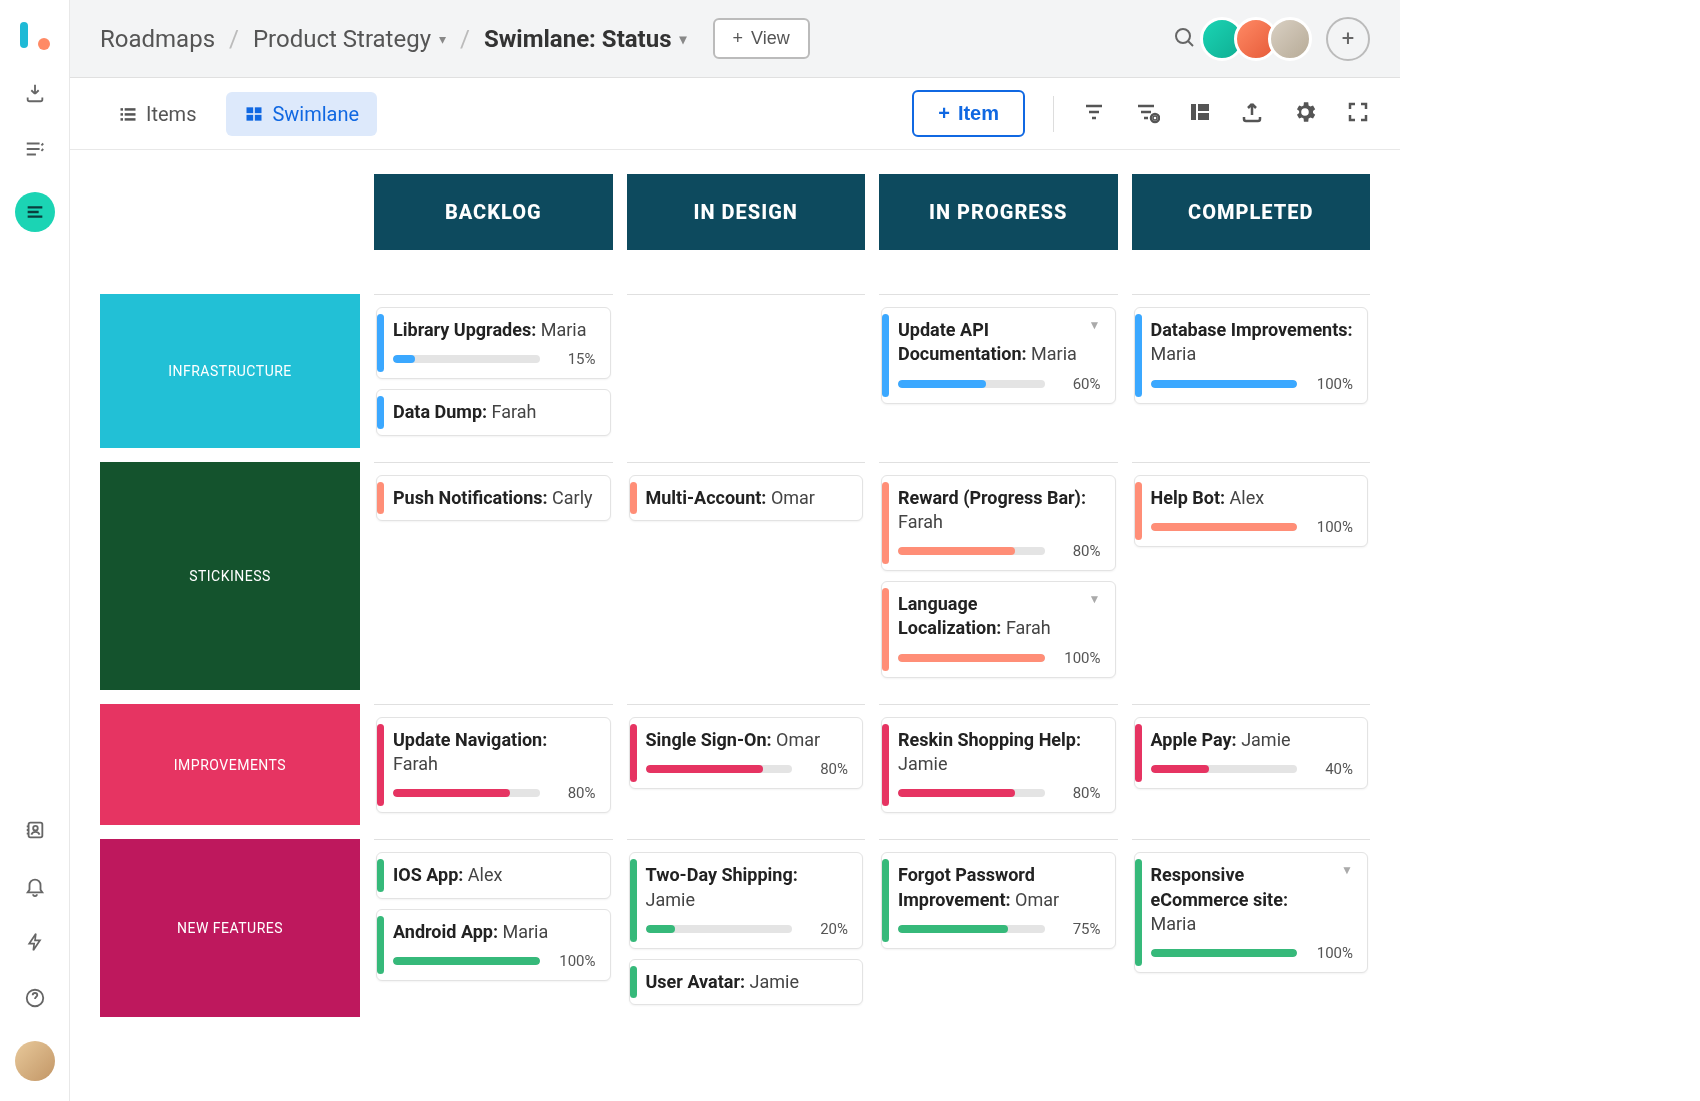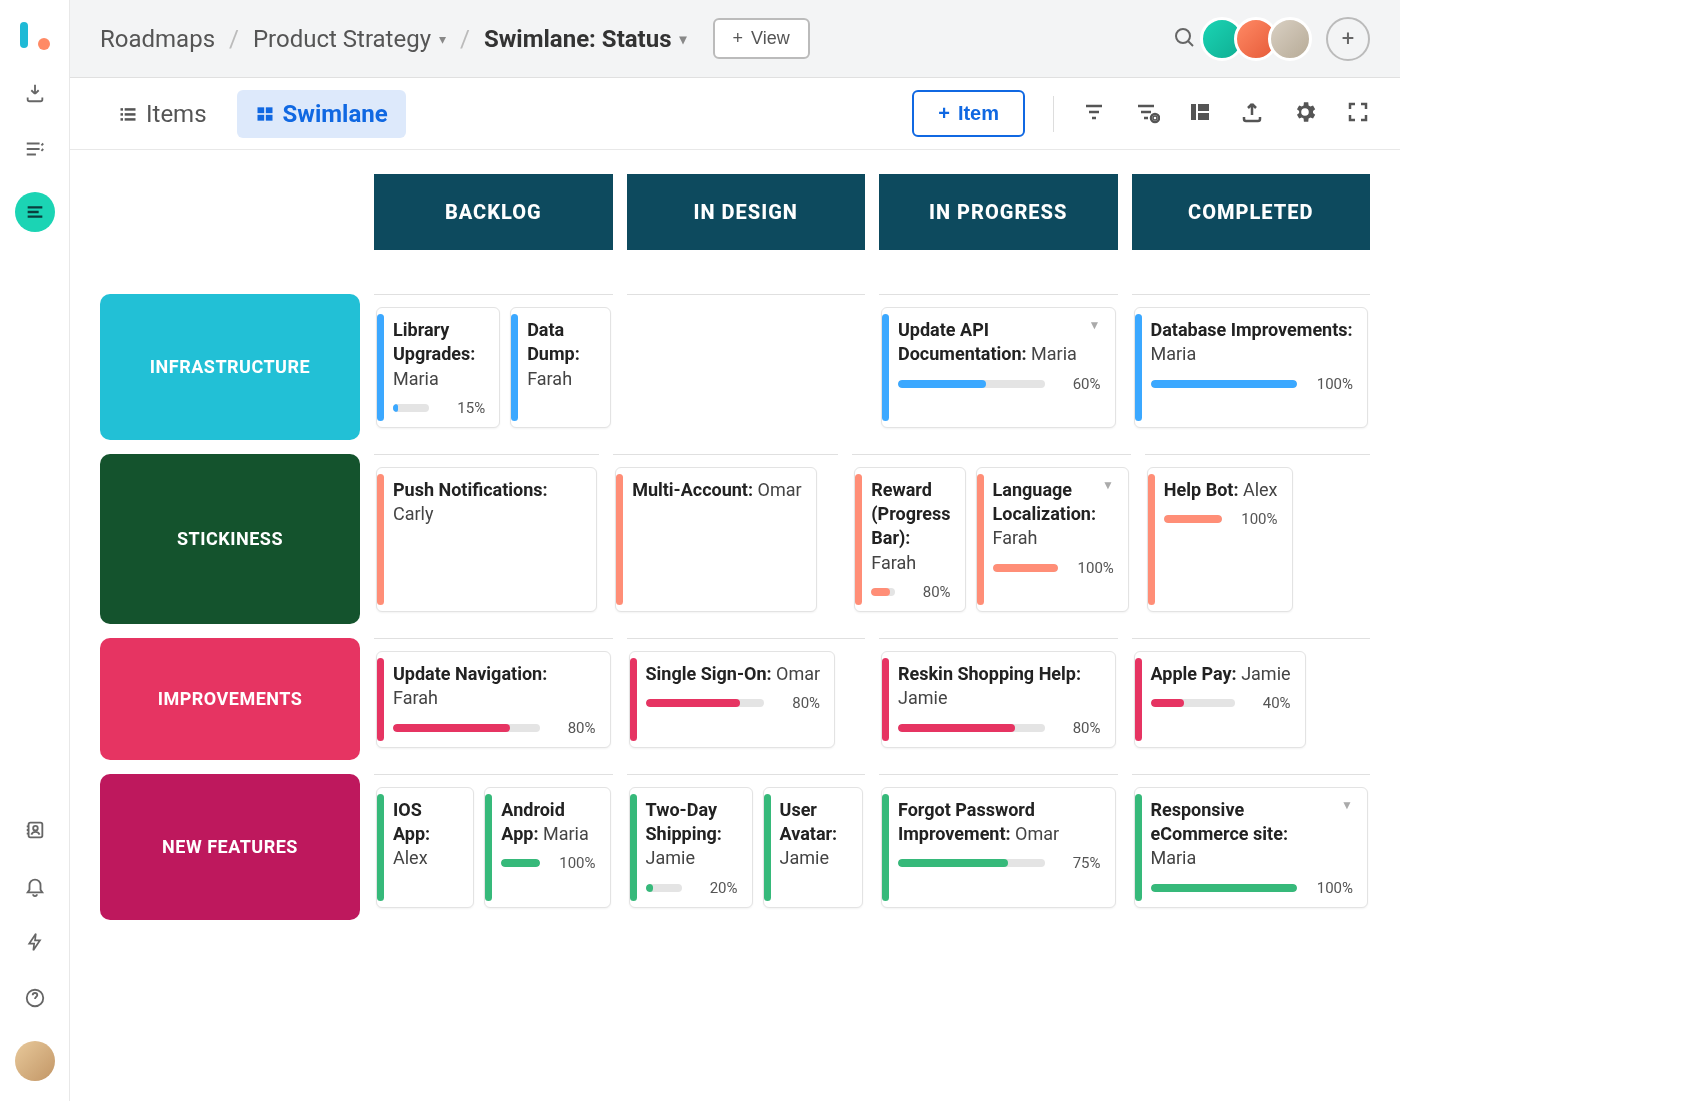--- a/index.html
+++ b/index.html
@@ -25,36 +25,36 @@
 .topbar-right { margin-left: auto; display: flex; align-items: center; gap: 14px; }
 .search-icon { color: #666; cursor: pointer; }
 .avatars { display: flex; }
 .avatar { width: 44px; height: 44px; border-radius: 50%; border: 3px solid #fff; margin-left: -10px; }
 .avatar.a1 { background: linear-gradient(135deg,#1bd4b4,#0fae93); }
 .avatar.a2 { background: linear-gradient(135deg,#ff8a65,#e65a38); }
 .avatar.a3 { background: linear-gradient(135deg,#d9d0c3,#b7ab97); }
 .add-circle { width: 44px; height: 44px; border-radius: 50%; border: 2px solid #bbb; display: flex; align-items: center; justify-content: center; color: #666; cursor: pointer; font-size: 22px; }
 
 .toolbar { height: 72px; border-bottom: 1px solid #e8e8e8; display: flex; align-items: center; padding: 0 30px; gap: 12px; }
-.tab { display: flex; align-items: center; gap: 8px; padding: 10px 18px; border-radius: 6px; font-size: 24px; color: #555; cursor: pointer; }
-.tab.active { background: #dde9fb; color: #1068e2; font-weight: 700; }
+.tab { display: flex; align-items: center; gap: 8px; padding: 10px 18px; border-radius: 6px; font-size: 20px; color: #555; cursor: pointer; }
+.tab.active { background: #dde9fb; color: #1068e2; font-weight: 400; }
 .tab-icon { display: inline-flex; }
 .toolbar-right { margin-left: auto; display: flex; align-items: center; gap: 28px; }
 .add-item-btn { border: 2px solid #1068e2; color: #1068e2; background: #fff; border-radius: 6px; padding: 10px 24px; font-size: 20px; font-weight: 600; cursor: pointer; display: flex; align-items: center; gap: 8px; }
 .tool-sep { width: 1px; height: 36px; background: #ddd; }
 .tool-icon { color: #555; cursor: pointer; }
 
 .board { flex: 1; overflow: auto; padding: 24px 30px 40px 30px; }
 .col-headers { display: grid; grid-template-columns: 260px repeat(4, 1fr); gap: 14px; margin-bottom: 44px; }
 .col-headers .spacer { }
 .col-head { background: #0d4a5e; color: #fff; text-align: center; font-weight: 800; font-size: 20px; letter-spacing: 1px; padding: 26px 0; }
 
 .lane { display: grid; grid-template-columns: 260px repeat(4, 1fr); gap: 14px; margin-bottom: 14px; }
-.lane-label { display: flex; align-items: center; justify-content: center; color: #fff; font-weight: 700; font-size: 18px; letter-spacing: 0.5px; text-align: center; padding: 10px; border-radius: 10px; }
-.lane-cell { border-top: 1px solid #e0e0e0; padding: 12px 2px; display: flex; flex-direction: row; gap: 10px; min-height: 70px; }
+.lane-label { display: flex; align-items: center; justify-content: center; color: #fff; font-weight: 400; font-size: 14px; letter-spacing: 0.5px; text-align: center; padding: 10px; }
+.lane-cell { border-top: 1px solid #e0e0e0; padding: 12px 2px; display: flex; flex-direction: column; gap: 10px; min-height: 70px; }
 
 .card { background: #fff; border: 1px solid #e3e3e3; border-radius: 6px; box-shadow: 0 1px 2px rgba(0,0,0,0.05); padding: 10px 14px 10px 16px; position: relative; cursor: pointer; }
 .card .stripe { position: absolute; left: 0; top: 6px; bottom: 6px; width: 7px; border-radius: 4px; }
 .card .row1 { display: flex; align-items: flex-start; gap: 6px; }
 .card .title { font-size: 18px; line-height: 1.35; }
 .card .title .name { font-weight: 700; color: #222; }
 .card .title .assignee { font-weight: 400; color: #444; }
 .card .menu-caret { margin-left: auto; color: #aaa; font-size: 12px; }
 .card .prog { display: flex; align-items: center; gap: 12px; margin-top: 8px; }
 .card .bar { flex: 1; height: 8px; background: #e4e4e4; border-radius: 4px; overflow: hidden; }

